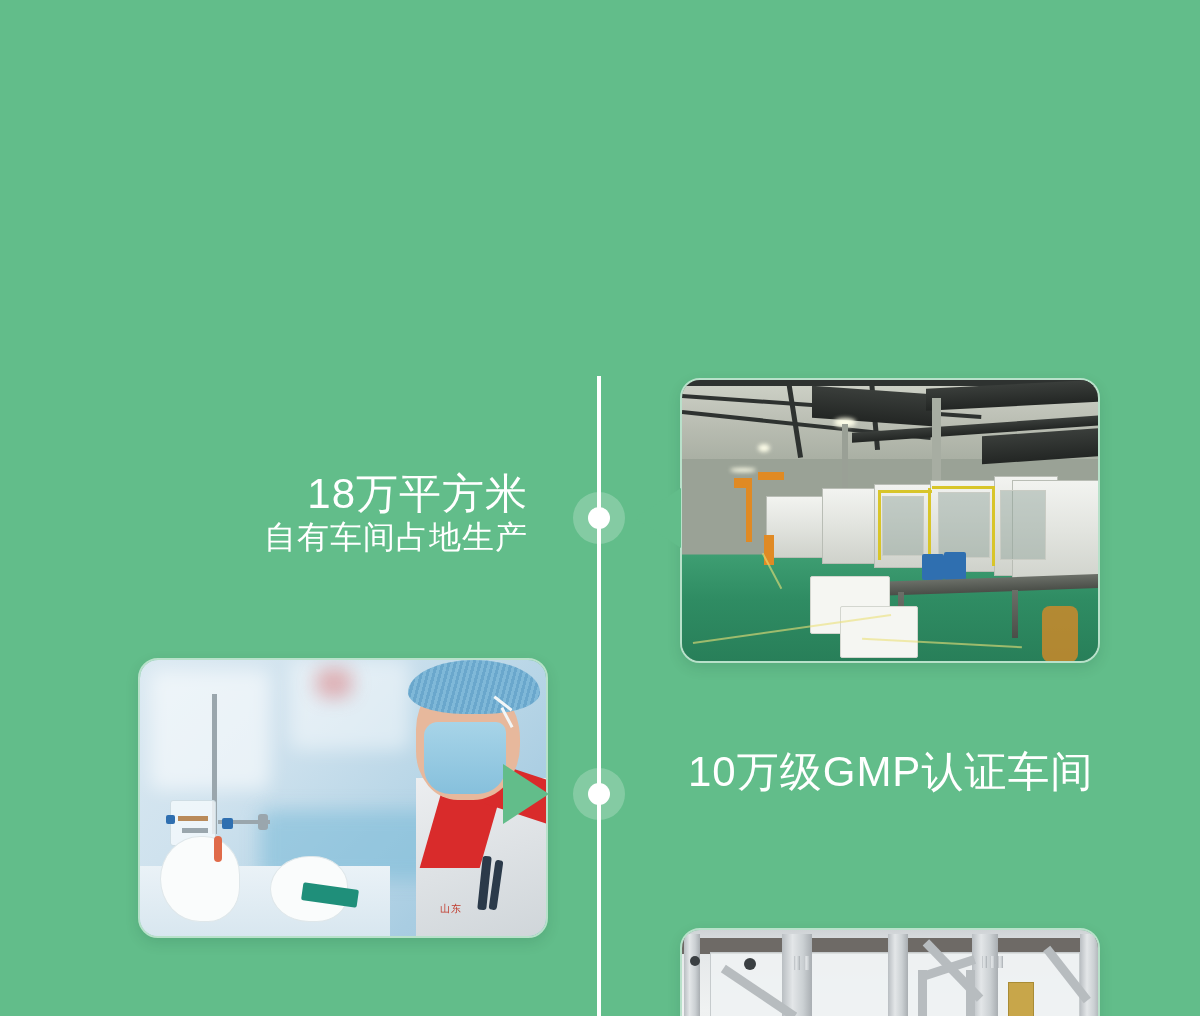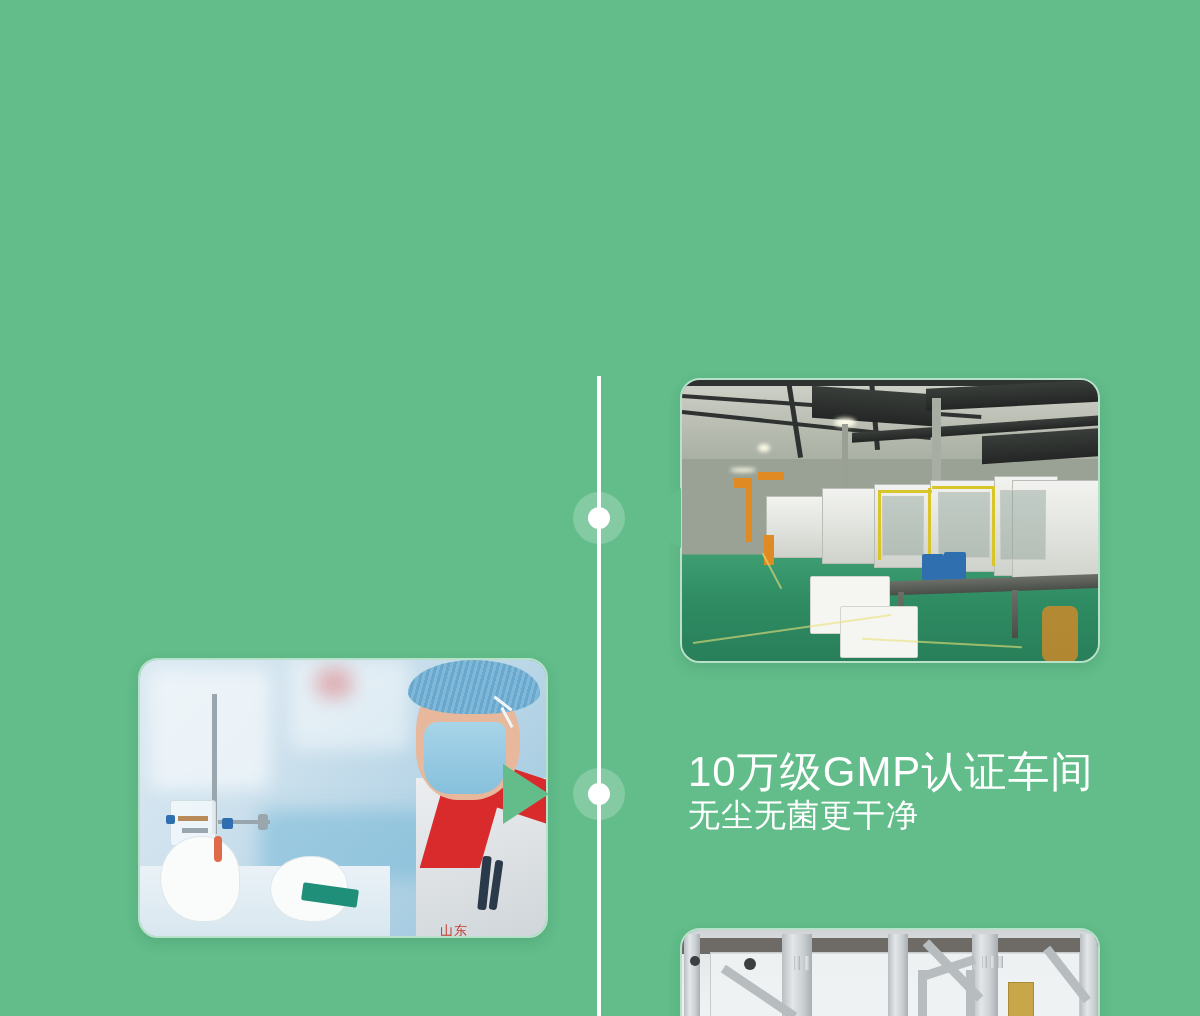--- a/index.html
+++ b/index.html
@@ -143,21 +143,21 @@
   .lab-face{ position:absolute; background:#e7b89c; border-radius:42% 50% 45% 40%; }
   .lab-mask{ position:absolute; background:linear-gradient(180deg,#a7d4e8,#86c0dc); border-radius:14px 10px 28px 26px; }
   .lab-coat{ position:absolute; background:linear-gradient(160deg,#eceef0,#cfd5d9); }
   .lab-collar{ position:absolute; background:#d92b2b; }
   .lab-glove{ position:absolute; background:#fafcfc; border:1px solid #dfe7ea; border-radius:50% 45% 40% 50%; }
   .lab-glass{ position:absolute; background:rgba(245,250,252,.8); border:1px solid #cfdde4; }
   .lab-rod{ position:absolute; background:#9aa6ad; }
   .lab-blue{ position:absolute; background:#2f6fb0; border-radius:2px; }
   .lab-teal{ position:absolute; background:#1f8f7a; border-radius:2px; }
   .lab-pen{ position:absolute; background:#2b3a4a; border-radius:3px; }
-  .lab-logo{ position:absolute; color:#c0392b; font-size:13px; letter-spacing:1px;margin-top:20px; }
+  .lab-logo{ position:absolute; color:#c0392b; font-size:10px; letter-spacing:1px; }
 
   
   #photo-clean{ left:680px; top:928px; width:420px; height:150px; }
   #photo-clean .scene{
     background:linear-gradient(180deg,#cfd3d6 0%,#e6e9ea 18%,#f0f2f2 55%,#e4e7e8 100%);
   }
   .cr-post{ position:absolute; background:linear-gradient(90deg,#b9bec2,#e3e6e8 35%,#cbd0d3 70%,#a9aeb2); }
   .cr-panel{ position:absolute; background:rgba(238,242,243,.85); border:1px solid #c6cbcd; }
   .cr-top{ position:absolute; background:#6e6a66; }
   .cr-brace{ position:absolute; background:#b7bcbf; }
@@ -312,20 +312,21 @@
       <div class="cr-knob" style="left:8px;top:26px;width:10px;height:10px;"></div>
       <div class="cr-post" style="left:112px;top:26px;width:6px;height:14px;"></div>
       <div class="cr-post" style="left:122px;top:26px;width:6px;height:14px;"></div>
       <div class="cr-post" style="left:300px;top:26px;width:5px;height:12px;"></div>
       <div class="cr-post" style="left:308px;top:26px;width:5px;height:12px;"></div>
       <div class="cr-post" style="left:316px;top:26px;width:5px;height:12px;"></div>
     </div>
   </div>
 
   <div class="cap" id="cap-1">
+    <div class="t1">18万平方米</div>
+    <div class="t2">自有车间占地生产</div>
   </div>
 
   <div class="cap" id="cap-2">
     <div class="t1">10万级GMP认证车间</div>
-    <div class="t2">无尘无菌更干净</div>
   </div>
 
 </div>
 
 </body></html>

